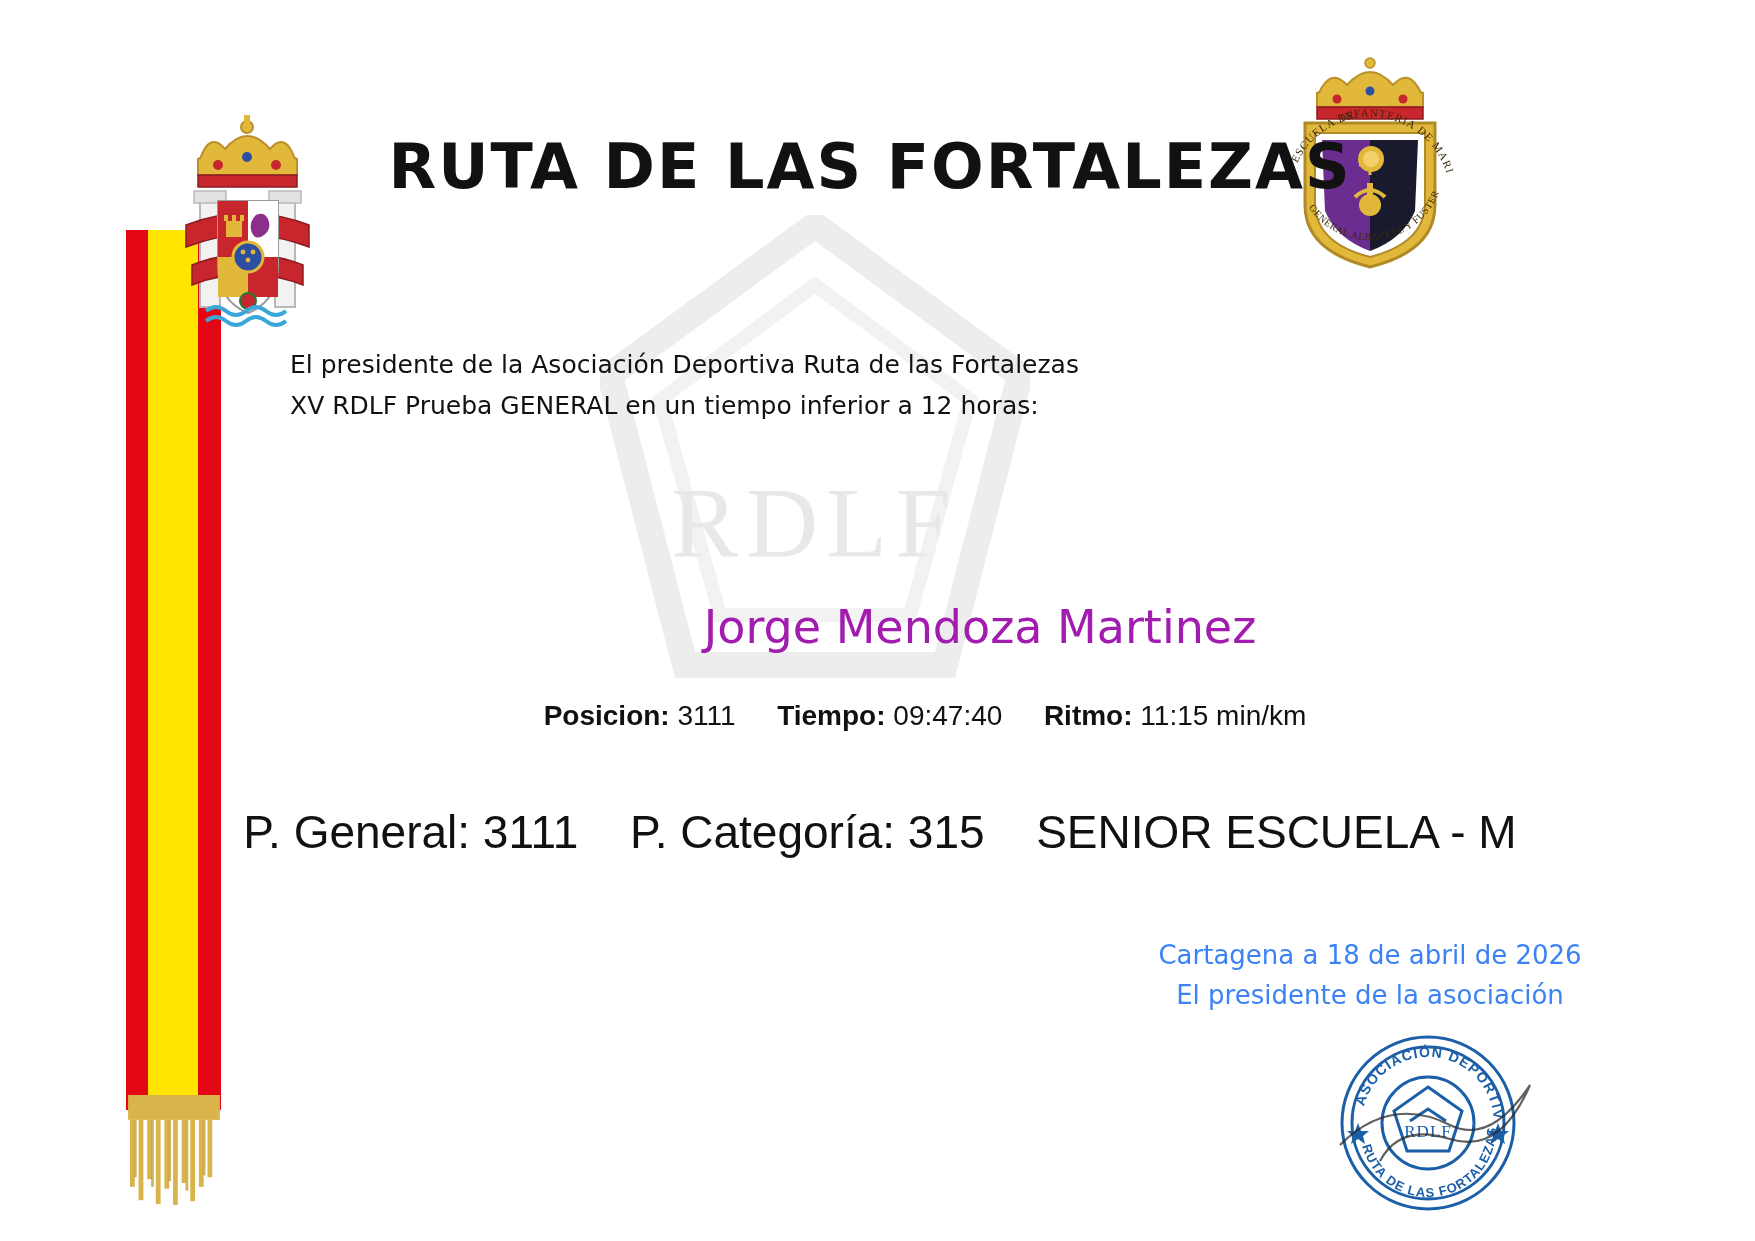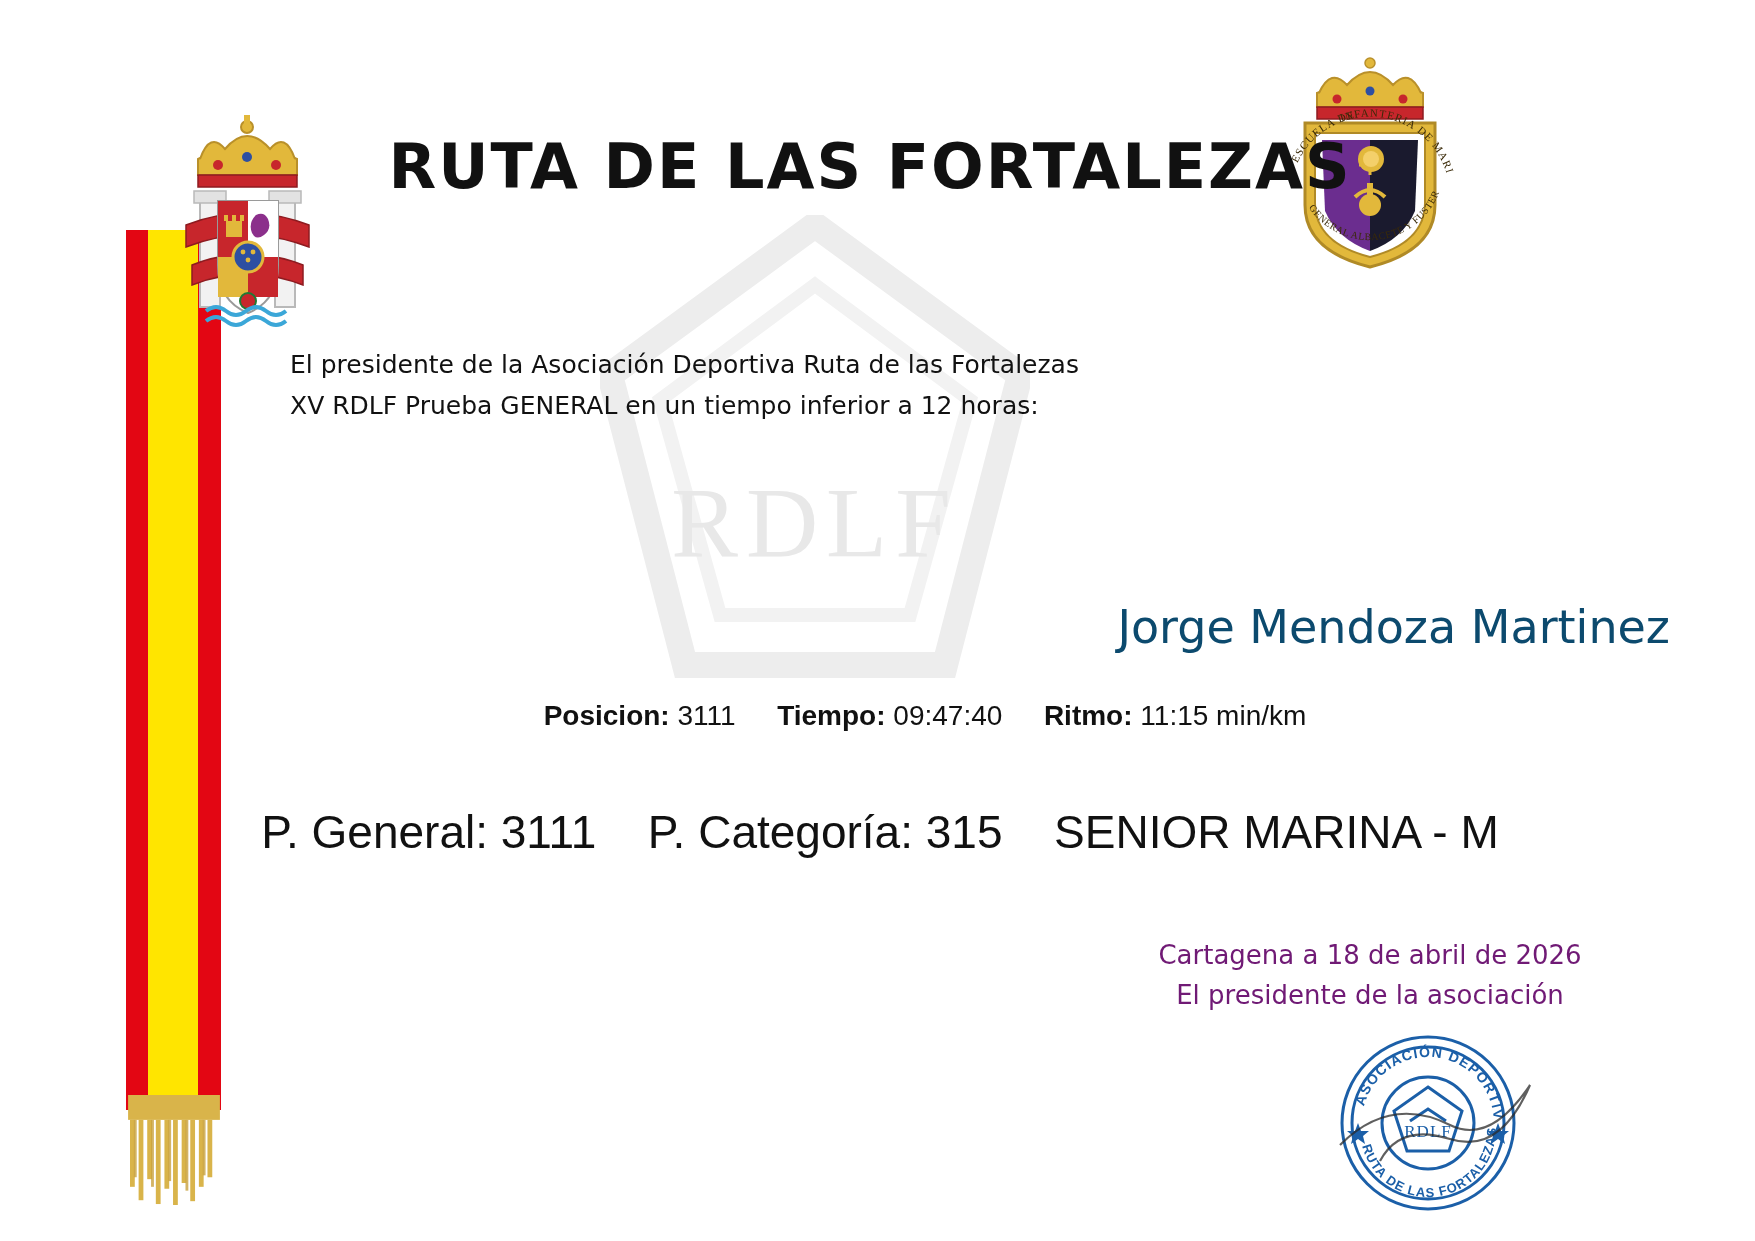--- a/index.html
+++ b/index.html
@@ -118,24 +118,24 @@
     text-align: left;
     z-index: 3;
   }
 
   
   .runner-name {
     position: absolute;
     left: 290px;
     top: 600px;
     width: 1380px;
-    text-align: right;
+    text-align: center;
     font-family: "DejaVu Sans", sans-serif;
     font-size: 46px;
-    color: #0c4a6e;
+    color: #a21caf;
     z-index: 3;
   }
 
   
   .results-1 {
     position: absolute;
     left: 200px;
     top: 700px;
     width: 1450px;
     text-align: center;
@@ -168,21 +168,21 @@
   
   .sign-block {
     position: absolute;
     right: 75px;
     top: 935px;
     width: 620px;
     text-align: center;
     font-family: "DejaVu Sans", sans-serif;
     font-size: 26px;
     line-height: 1.55;
-    color: #701a75;
+    color: #3b82f6;
     z-index: 3;
   }
 
   
   .stamp {
     position: absolute;
     right: 195px;
     top: 1025px;
     width: 250px;
     height: 195px;
@@ -354,21 +354,21 @@
   <span class="val">11:15 min/km</span>
 </div>
 
 <div class="results-2">
   <span class="lbl">P. General:</span>
   <span class="val">3111</span>
   <span class="gap"></span>
   <span class="lbl">P. Categoría:</span>
   <span class="val">315</span>
   <span class="gap"></span>
-  <span class="val">SENIOR MARINA - M</span>
+  <span class="val">SENIOR ESCUELA - M</span>
 </div>
 
 <div class="sign-block">
   <div>Cartagena a 18 de abril de 2026</div>
   <div>El presidente de la asociación</div>
 </div>
 
 <svg class="stamp" viewBox="0 0 250 195">
   <g stroke="#1B5FA8" fill="none" stroke-width="3">
     <circle cx="118" cy="98" r="86"></circle>

